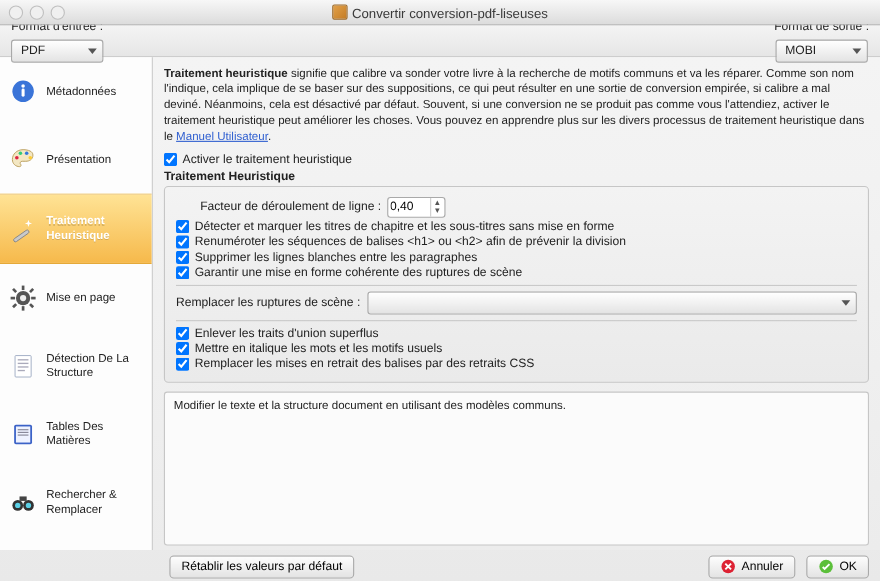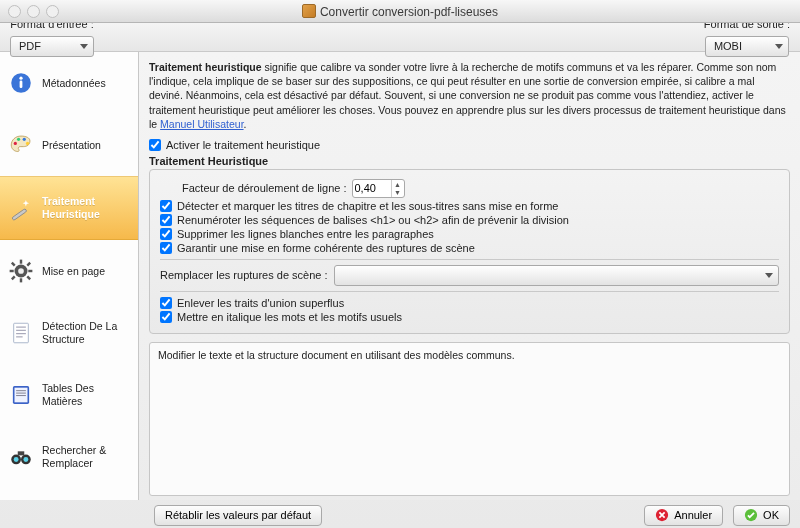--- a/index.html
+++ b/index.html
@@ -238,20 +238,24 @@
       </div>
       <hr class="hr">
       <div class="pline">
           <input type="checkbox" checked="" style="">
           <span>Enlever les traits d'union superflus</span>
         </div>
       <div class="pline">
           <input type="checkbox" checked="" style="">
           <span>Mettre en italique les mots et les motifs usuels</span>
         </div>
+      <div class="pline">
+          <input type="checkbox" checked="" style="">
+          <span>Remplacer les mises en retrait des balises par des retraits CSS</span>
+        </div>
     </div>
 
     <div class="info-box">
       <span>Modifier le texte et la structure document en utilisant des modèles communs.</span>
     </div>
   </div>
 </div>
 
 <div class="footer">
   <button class="btn" style="margin-left:144px">

